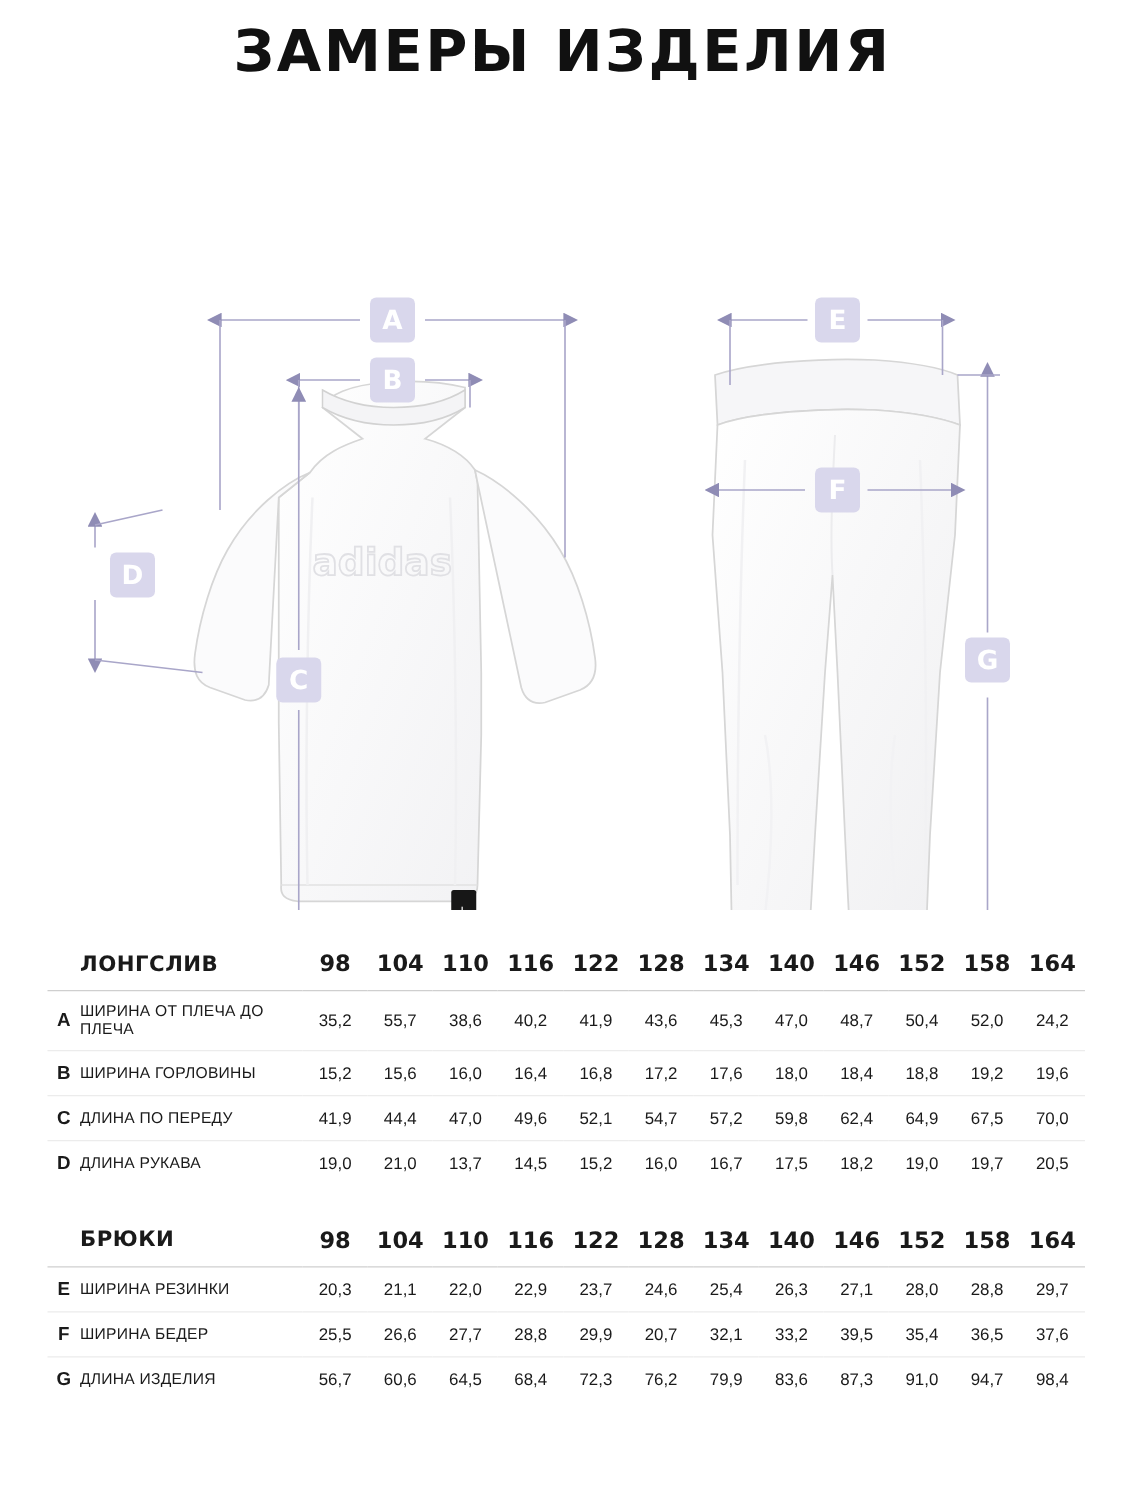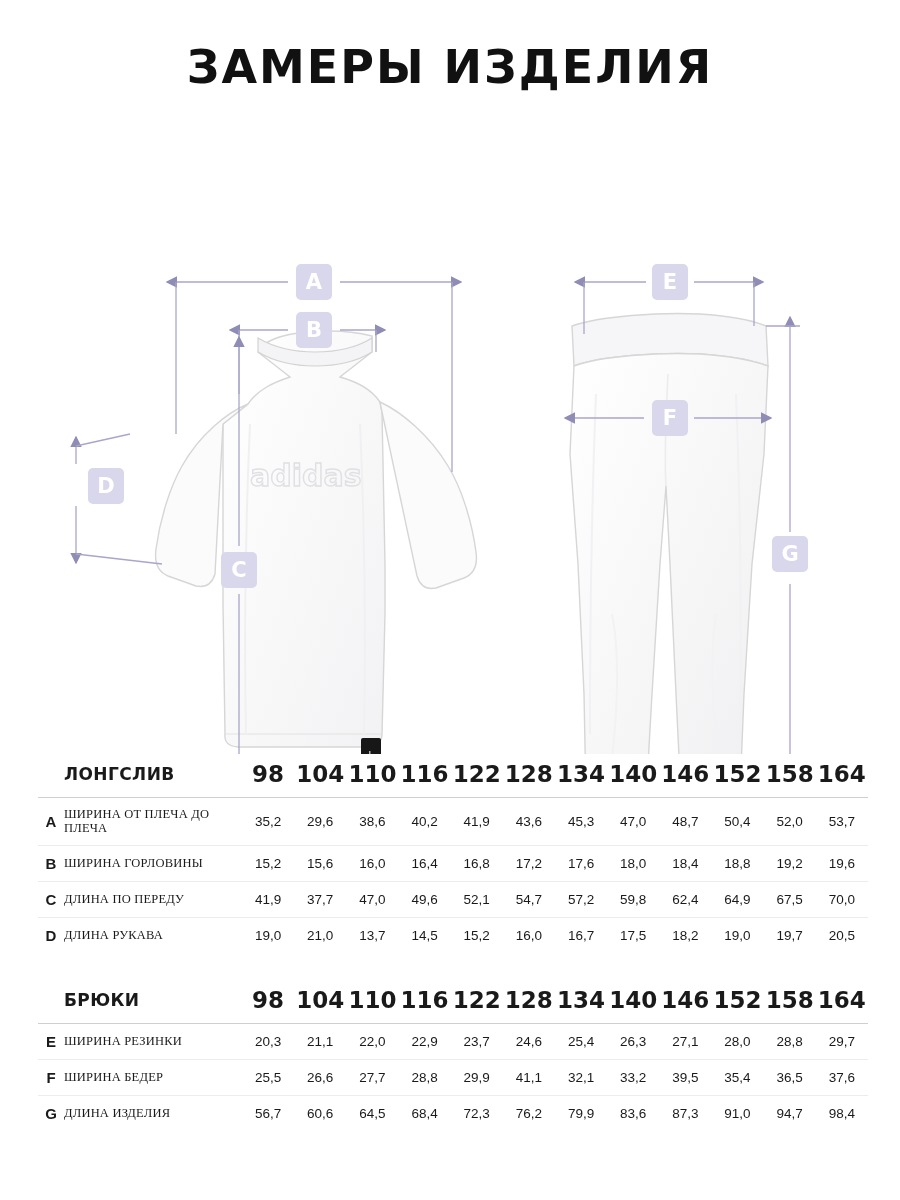--- a/index.html
+++ b/index.html
@@ -15,21 +15,21 @@
     position: relative;
     overflow: hidden;
   }
 
   
   .title {
     text-align: center;
     font-size: 46px;
     font-weight: bold;
     letter-spacing: 2px;
-    padding-top: 40px;
+    padding-top: 14px;
     color: #111111;
     font-family: "DejaVu Sans", sans-serif;
   }
 
   
   .illustration {
     position: relative;
     width: 900px;
     height: 660px;
   }
@@ -71,24 +71,24 @@
   }
   table.t-long { margin-bottom: 2px; }
 
   th, td {
     padding: 0;
     text-align: center;
     font-size: 13.5px;
     color: #1a1a1a;
   }
   .col-letter { width: 26px; text-align: center; font-weight: bold; font-size: 15px; }
-  .col-label  { width: 178px; text-align: left; font-family: Liberation Serif, serif; }
+  .col-label  { width: 178px; text-align: left; }
   .row-head td, .row-head th {
     font-weight: bold;
-    font-size: 23px;
+    font-size: 18px;
     padding: 6px 0 10px 0;
     font-family: "DejaVu Sans", sans-serif;
   }
   .row-head .col-label { font-size: 17px; letter-spacing: 0.4px; }
   .hdr-line td { border-bottom: 1px solid #cfcfcf; height: 0; padding: 0; }
   tbody tr.data-row td {
     padding: 9px 0;
     border-bottom: 1px solid #ececec;
   }
   tbody tr.data-row:last-child td { border-bottom: none; }
@@ -286,31 +286,31 @@
       </tr>
       <tr class="hdr-line">
           <td colspan="14"></td>
         </tr>
     </thead>
     <tbody>
       <tr class="data-row">
         <td class="col-letter">A</td>
         <td class="col-label lbl">ШИРИНА ОТ ПЛЕЧА ДО ПЛЕЧА</td>
         <td>35,2</td>
-        <td>29,6</td>
+        <td>55,7</td>
         <td>38,6</td>
         <td>40,2</td>
         <td>41,9</td>
         <td>43,6</td>
         <td>45,3</td>
         <td>47,0</td>
         <td>48,7</td>
         <td>50,4</td>
         <td>52,0</td>
-        <td>53,7</td>
+        <td>24,2</td>
       </tr>
       <tr class="data-row">
         <td class="col-letter">B</td>
         <td class="col-label lbl">ШИРИНА ГОРЛОВИНЫ</td>
         <td>15,2</td>
         <td>15,6</td>
         <td>16,0</td>
         <td>16,4</td>
         <td>16,8</td>
         <td>17,2</td>
@@ -318,21 +318,21 @@
         <td>18,0</td>
         <td>18,4</td>
         <td>18,8</td>
         <td>19,2</td>
         <td>19,6</td>
       </tr>
       <tr class="data-row">
         <td class="col-letter">C</td>
         <td class="col-label lbl">ДЛИНА ПО ПЕРЕДУ</td>
         <td>41,9</td>
-        <td>37,7</td>
+        <td>44,4</td>
         <td>47,0</td>
         <td>49,6</td>
         <td>52,1</td>
         <td>54,7</td>
         <td>57,2</td>
         <td>59,8</td>
         <td>62,4</td>
         <td>64,9</td>
         <td>67,5</td>
         <td>70,0</td>
@@ -414,21 +414,21 @@
         <td>29,7</td>
       </tr>
       <tr class="data-row">
         <td class="col-letter">F</td>
         <td class="col-label lbl">ШИРИНА БЕДЕР</td>
         <td>25,5</td>
         <td>26,6</td>
         <td>27,7</td>
         <td>28,8</td>
         <td>29,9</td>
-        <td>41,1</td>
+        <td>20,7</td>
         <td>32,1</td>
         <td>33,2</td>
         <td>39,5</td>
         <td>35,4</td>
         <td>36,5</td>
         <td>37,6</td>
       </tr>
       <tr class="data-row">
         <td class="col-letter">G</td>
         <td class="col-label lbl">ДЛИНА ИЗДЕЛИЯ</td>

